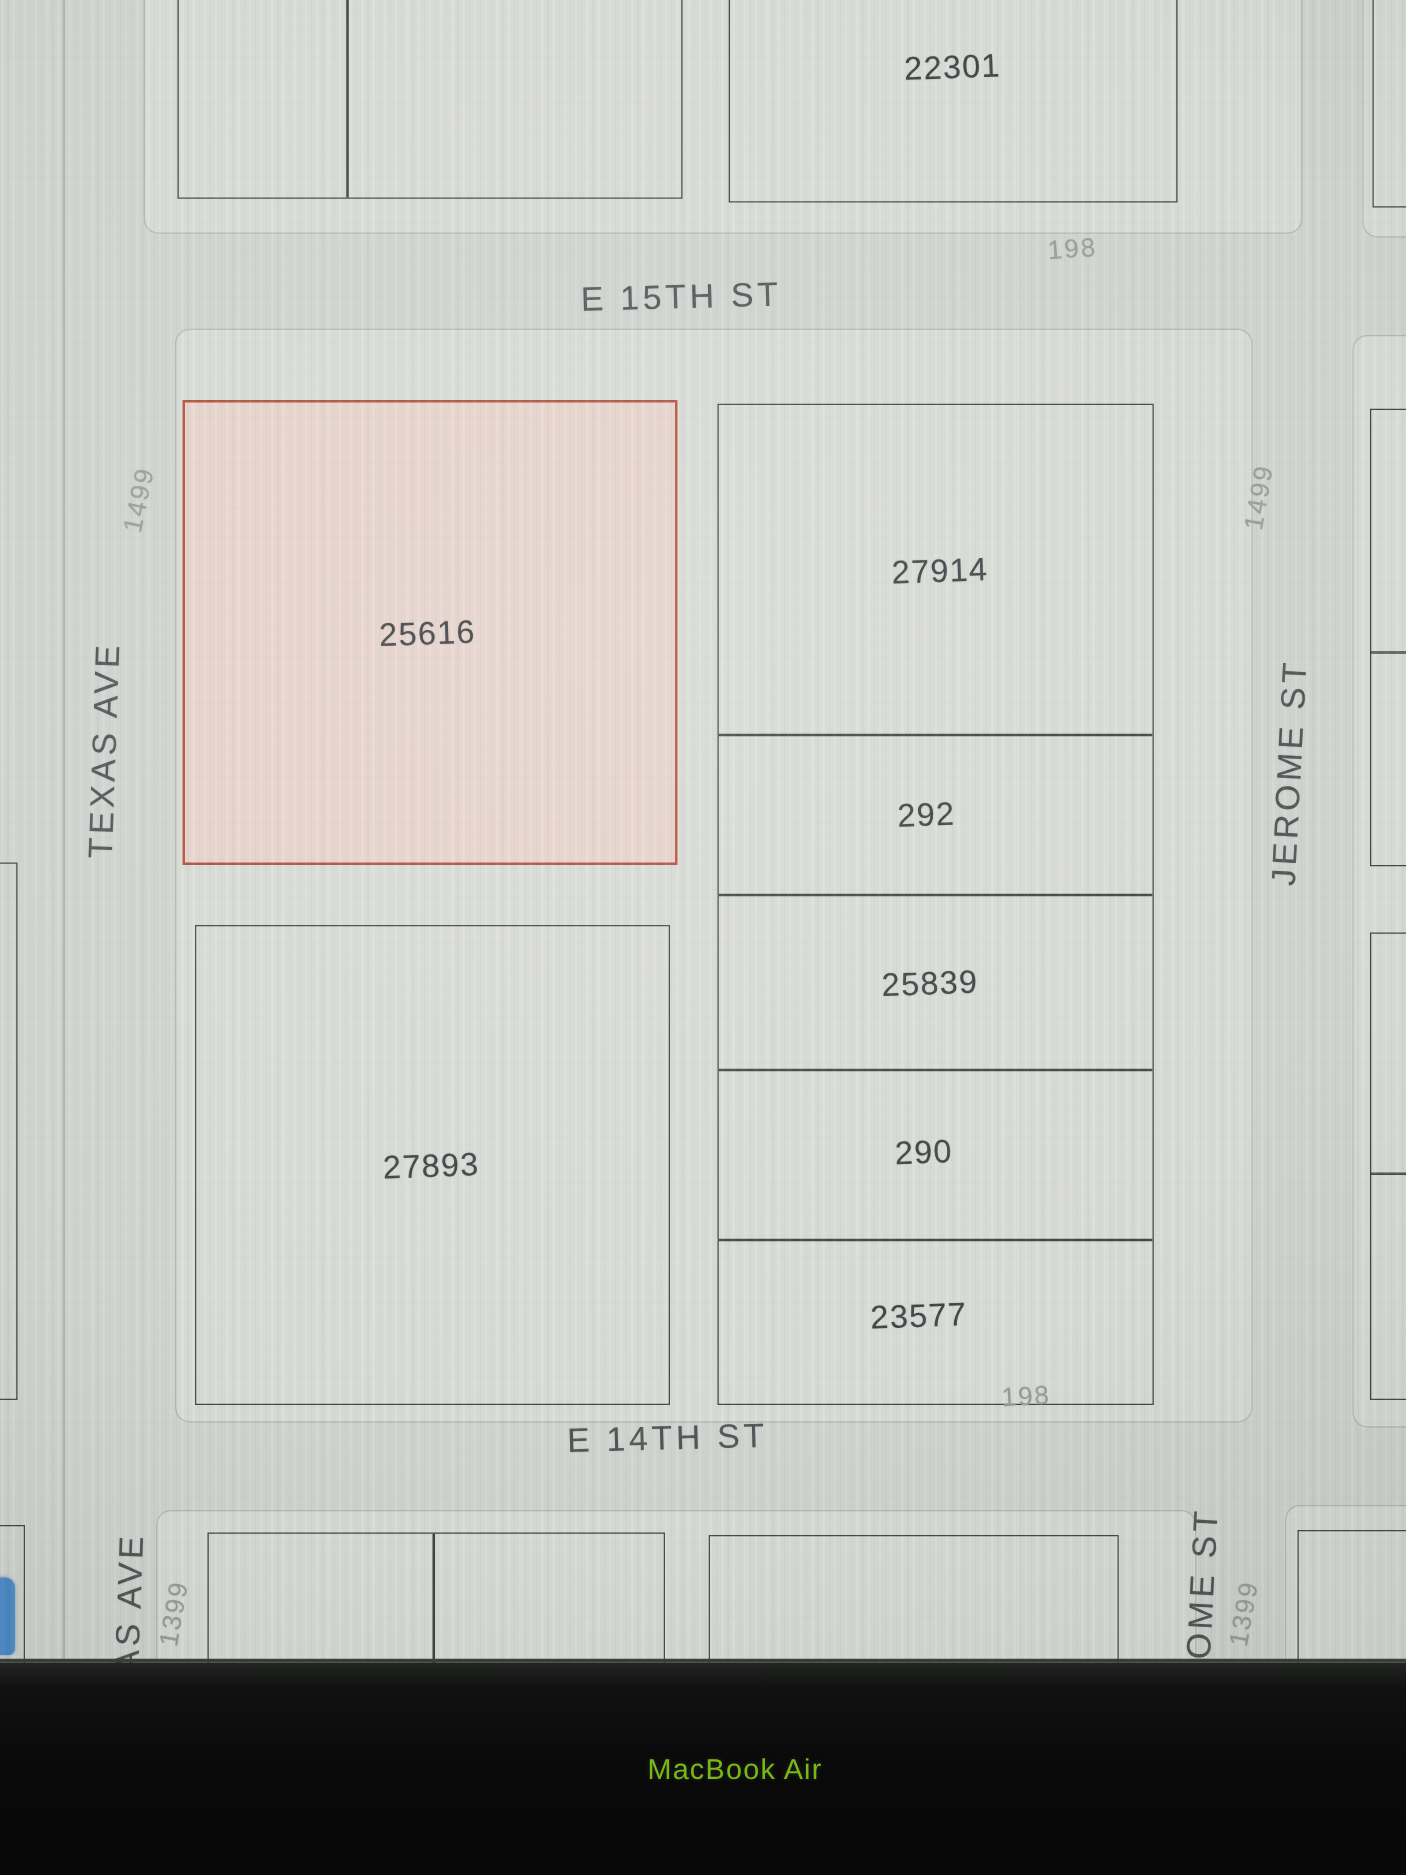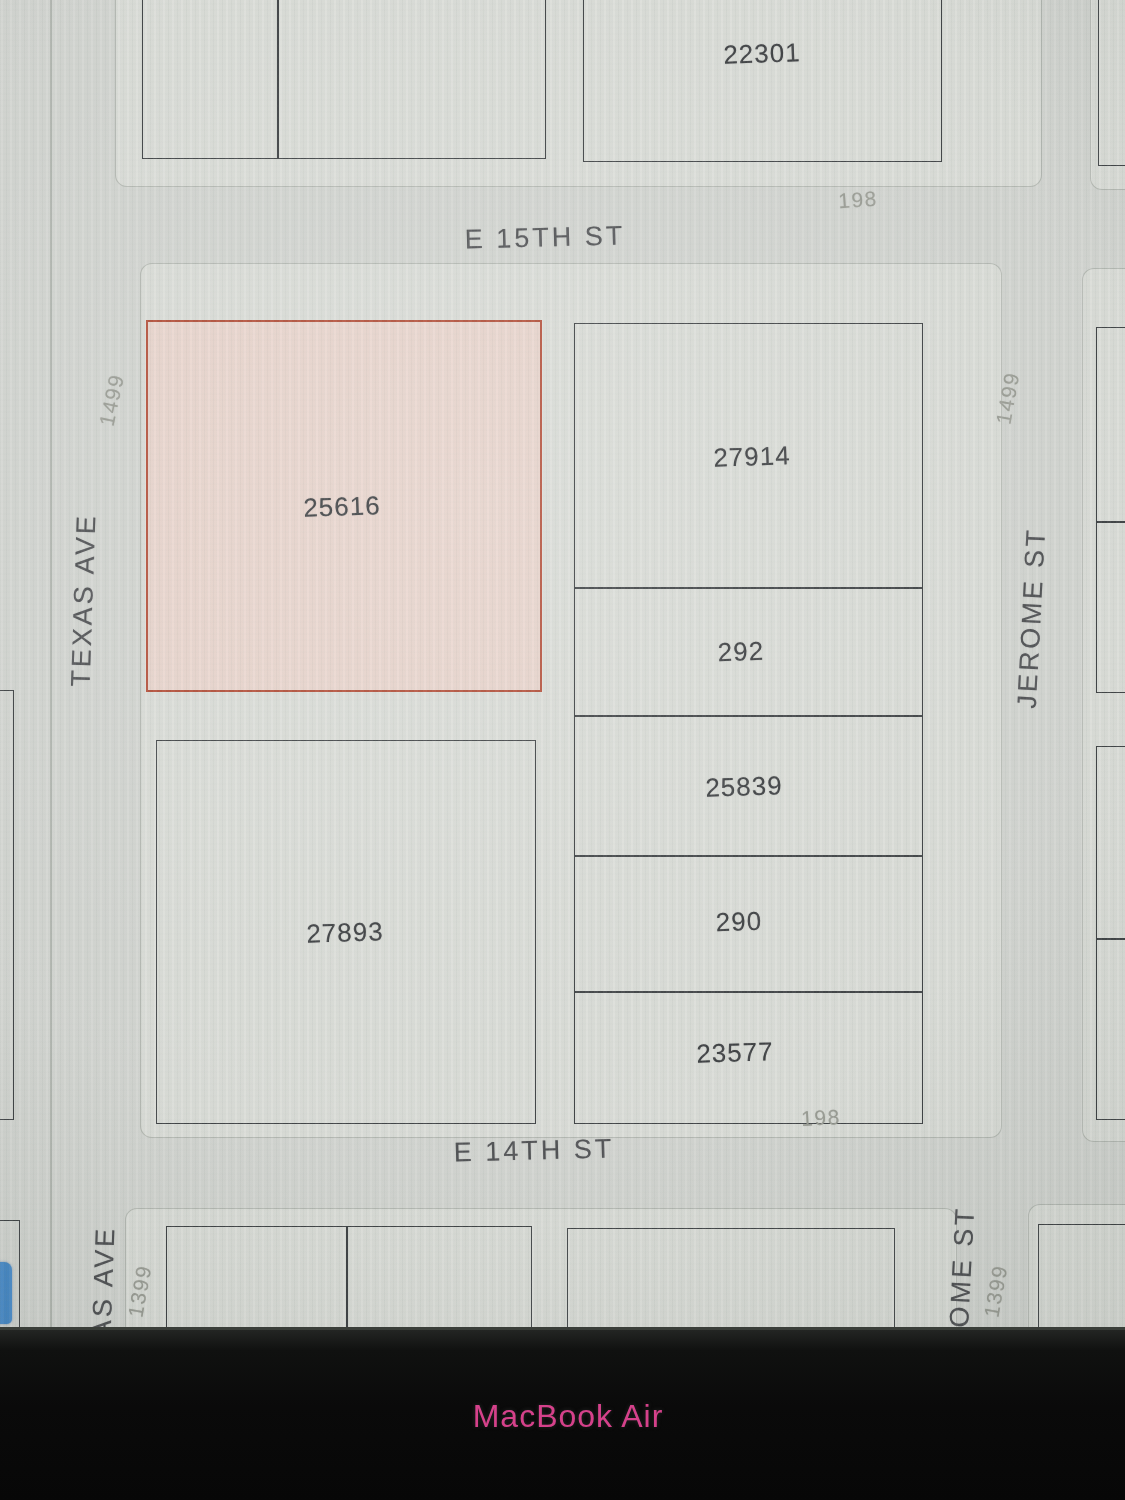--- a/index.html
+++ b/index.html
@@ -60,22 +60,22 @@
   
   .bezel{
     position:absolute;left:0;top:1330px;width:1125px;height:170px;
     background:linear-gradient(#232523 0%, #101110 12%, #0a0a0a 45%, #070707 100%);
   }
   .bezel-edge{
     position:absolute;left:0;top:1327px;width:1125px;height:3px;
     background:#3a3e39;
   }
   .bezel-label{
-    position:absolute;left:568px;top:1416px;transform:translate(-50%,-50%);
-    font-size:32px;letter-spacing:1px;color:#ec4899;
+    position:absolute;left:588px;top:1416px;transform:translate(-50%,-50%);
+    font-size:23px;letter-spacing:1px;color:#84cc16;
     text-shadow:0 0 4px rgba(60,60,60,0.7);opacity:.9;white-space:nowrap;
   }
 </style>
 </head>
 <body>
 
 <div class="photo">
 
   <div class="screen">
     <div class="map-layer">

